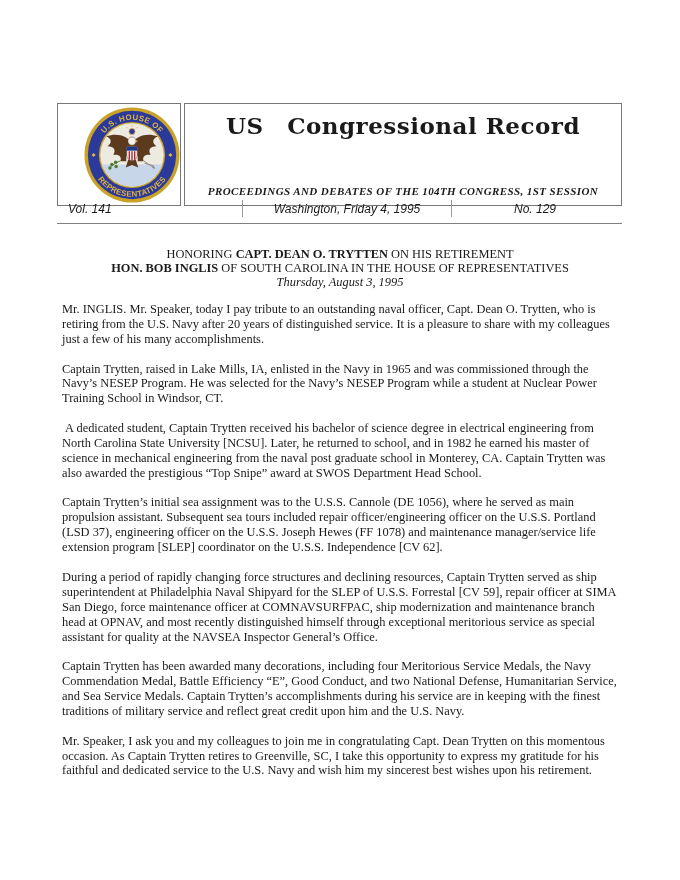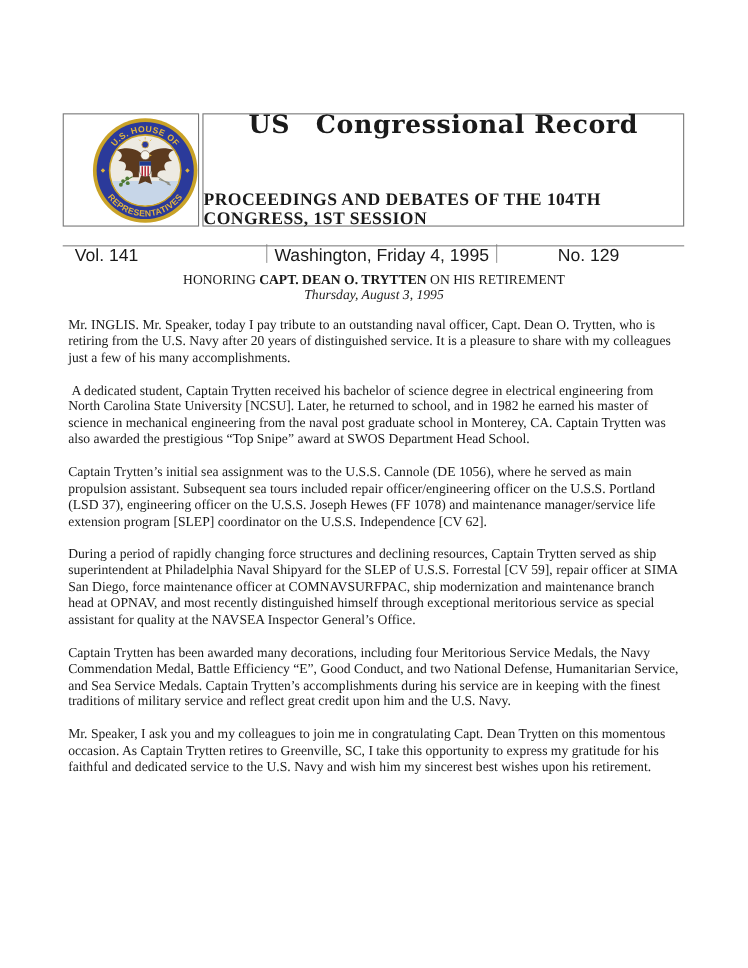--- a/index.html
+++ b/index.html
@@ -20,30 +20,30 @@
   .seal { position:absolute; left:26px; top:3px; width:96px; height:96px; }
   .title-cell {
     flex:1; display:flex; flex-direction:column;
     align-items:center; justify-content:center; gap:11px;
   }
   .record-title {
     font-family:"DejaVu Serif", serif; font-weight:bold;
     font-size:23px; letter-spacing:0.5px; white-space:pre;
   }
   .record-subtitle {
-    font-weight:bold; font-size:16px;
+    font-style:italic; font-weight:bold; font-size:11px;
     letter-spacing:0.4px;
     margin-top:35px;
   }
 
   
   .vol-row {
-    position:absolute; left:57px; top:222px; width:565px; height:17px;
+    position:absolute; left:57px; top:200px; width:565px; height:17px;
     display:flex; box-sizing:border-box;
-    font-family:"Liberation Sans", sans-serif; font-size:16px;
+    font-family:"Liberation Sans", sans-serif; font-size:12px;font-style:italic;
   }
   .vol-cell { box-sizing:border-box; padding-top:2px; }
   .vol-cell.left  { width:185px; padding-left:11px; }
   .vol-cell.mid   { width:210px; text-align:center;
                     border-left:1px solid #999; border-right:1px solid #999; }
   .vol-cell.right { flex:1; text-align:center; padding-right:4px; }
   .bottom-rule {
     position:absolute; left:57px; top:223px; width:565px;
     border-top:1px solid #808080; height:0;
   }
@@ -117,24 +117,26 @@
   <div class="vol-row">
     <div class="vol-cell left">Vol. 141</div>
     <div class="vol-cell mid">Washington, Friday 4, 1995</div>
     <div class="vol-cell right">No. 129</div>
   </div>
   <div class="bottom-rule"></div>
 
   <div class="article">
     <div class="article-heading">
       <div class="heading-line"><span>HONORING </span><b>CAPT. DEAN O. TRYTTEN</b><span> ON HIS RETIREMENT</span></div>
+      <div class="heading-line"><b>HON. BOB INGLIS</b><span> OF SOUTH CAROLINA IN THE HOUSE OF REPRESENTATIVES</span></div>
       <div class="heading-date">Thursday, August 3, 1995</div>
     </div>
 
     <p>Mr. INGLIS. Mr. Speaker, today I pay tribute to an outstanding naval officer, Capt. Dean O. Trytten, who is retiring from the U.S. Navy after 20 years of distinguished service. It is a pleasure to share with my colleagues just a few of his many accomplishments.</p>
+    <p>Captain Trytten, raised in Lake Mills, IA, enlisted in the Navy in 1965 and was commissioned through the Navy’s NESEP Program. He was selected for the Navy’s NESEP Program while a student at Nuclear Power Training School in Windsor, CT.</p>
     <p> A dedicated student, Captain Trytten received his bachelor of science degree in electrical engineering from North Carolina State University [NCSU]. Later, he returned to school, and in 1982 he earned his master of science in mechanical engineering from the naval post graduate school in Monterey, CA. Captain Trytten was also awarded the prestigious “Top Snipe” award at SWOS Department Head School.</p>
     <p>Captain Trytten’s initial sea assignment was to the U.S.S. Cannole (DE 1056), where he served as main propulsion assistant. Subsequent sea tours included repair officer/engineering officer on the U.S.S. Portland (LSD 37), engineering officer on the U.S.S. Joseph Hewes (FF 1078) and maintenance manager/service life extension program [SLEP] coordinator on the U.S.S. Independence [CV 62].</p>
     <p>During a period of rapidly changing force structures and declining resources, Captain Trytten served as ship superintendent at Philadelphia Naval Shipyard for the SLEP of U.S.S. Forrestal [CV 59], repair officer at SIMA San Diego, force maintenance officer at COMNAVSURFPAC, ship modernization and maintenance branch head at OPNAV, and most recently distinguished himself through exceptional meritorious service as special assistant for quality at the NAVSEA Inspector General’s Office.</p>
     <p>Captain Trytten has been awarded many decorations, including four Meritorious Service Medals, the Navy Commendation Medal, Battle Efficiency “E”, Good Conduct, and two National Defense, Humanitarian Service, and Sea Service Medals. Captain Trytten’s accomplishments during his service are in keeping with the finest traditions of military service and reflect great credit upon him and the U.S. Navy.</p>
     <p>Mr. Speaker, I ask you and my colleagues to join me in congratulating Capt. Dean Trytten on this momentous occasion. As Captain Trytten retires to Greenville, SC, I take this opportunity to express my gratitude for his faithful and dedicated service to the U.S. Navy and wish him my sincerest best wishes upon his retirement.</p>
   </div>
 
 </div>
 
 </body></html>

